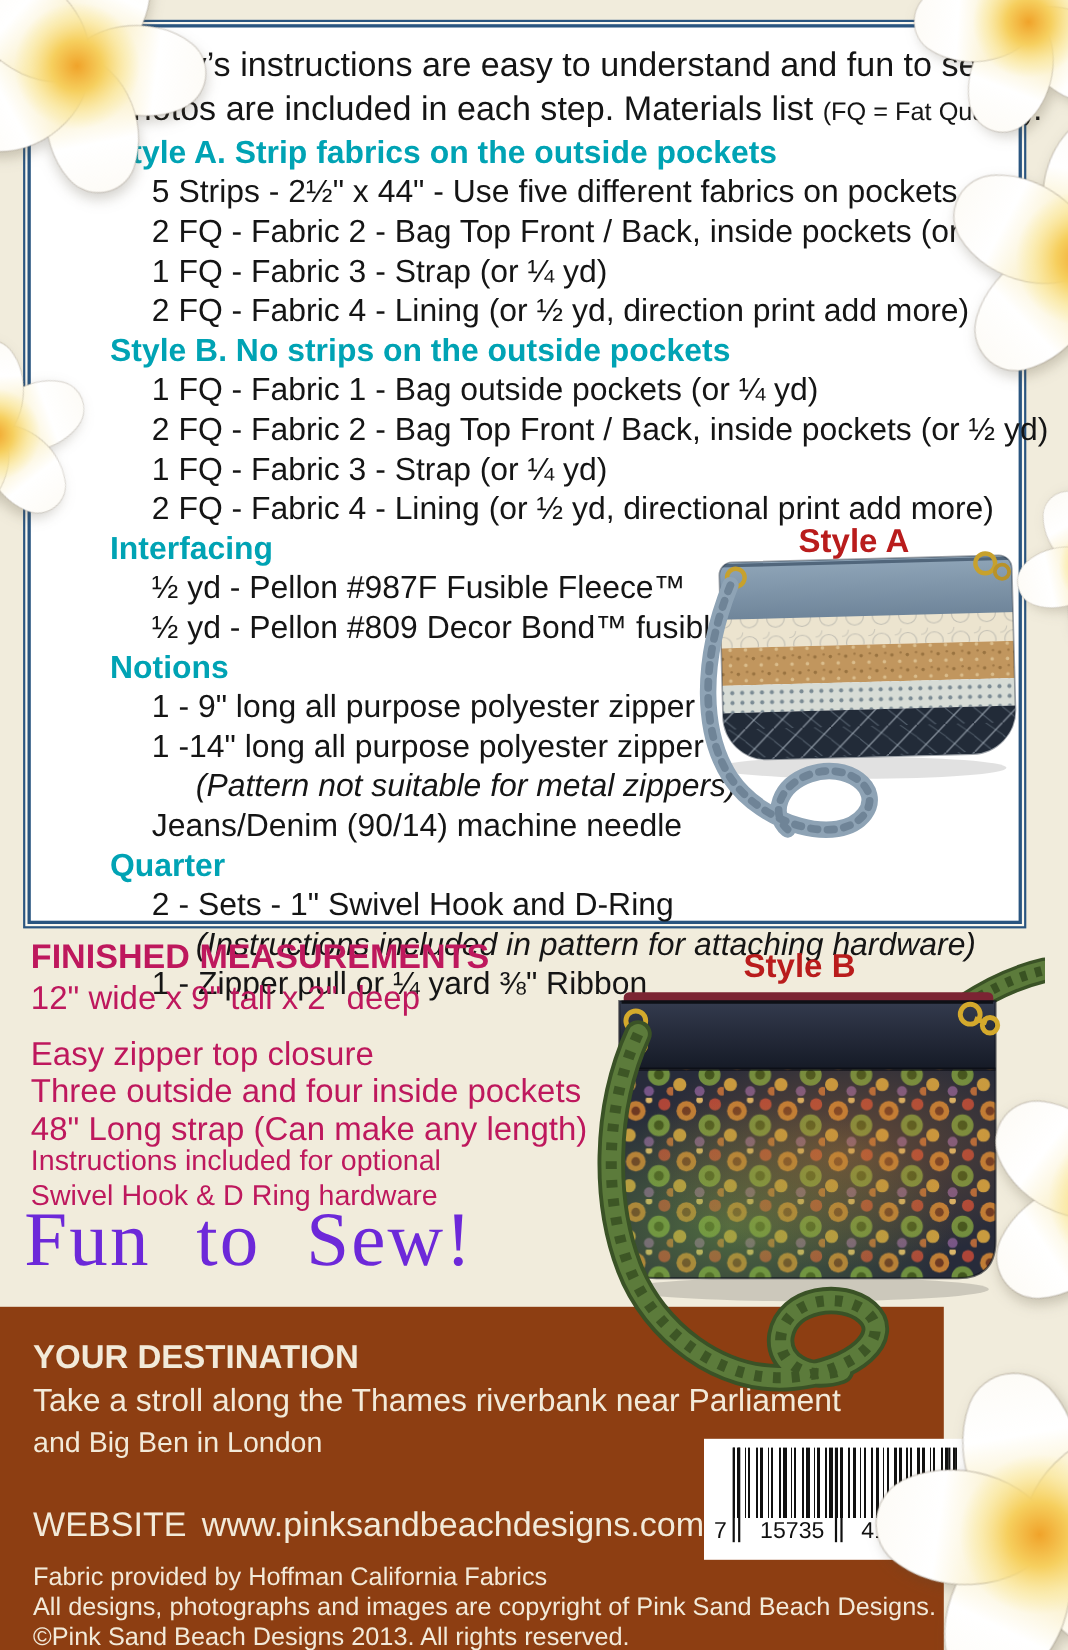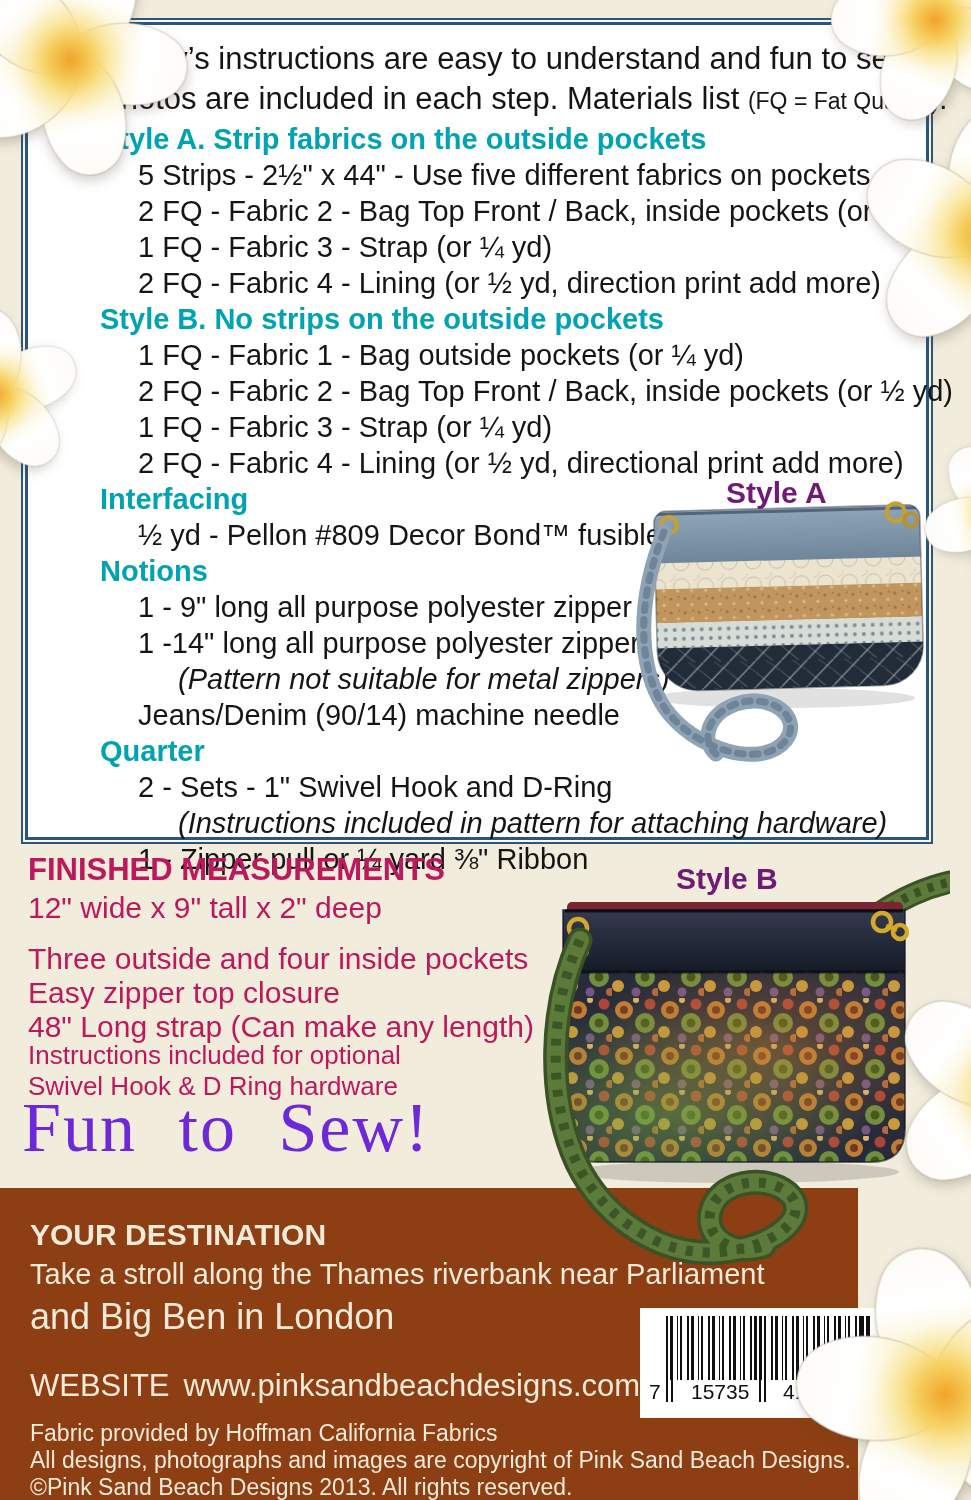--- a/index.html
+++ b/index.html
@@ -17,42 +17,42 @@
   .ln{font-size:29px;line-height:36px;white-space:nowrap;}
   .ln.intro{font-size:31px;line-height:40px;}
   .ln.heading{color:#00a3b4;font-weight:bold;}
   .ln.item{padding-left:38px;}
   .ln.item2{padding-left:78px;font-style:italic;}
   .small-note{font-size:23px;}
 
   
   .figA{position:absolute;left:598px;top:452px;width:340px;height:330px;z-index:3;}
   .figB{position:absolute;left:520px;top:860px;width:430px;height:440px;z-index:6;}
-  .fig-label{position:absolute;font-size:30px;font-weight:bold;color:#701a75;}
+  .fig-label{position:absolute;font-size:30px;font-weight:bold;color:#b91c1c;}
   .figA .fig-label{left:128px;top:24px;}
   .figB .fig-label{left:156px;top:2px;}
   .fig-svg{position:absolute;left:0;top:0;width:100%;height:100%;}
 
   
   .meas{position:absolute;left:28px;z-index:2;color:#be185d;}
   .meas-title{top:852px;font-size:31px;font-weight:bold;}
   .meas-size{top:891px;font-size:30px;}
   .features{top:942px;}
   .features div{font-size:30px;line-height:34px;}
   .opt-note{top:1040px;}
   .opt-note div{font-size:26px;line-height:31px;}
   .tagline{position:absolute;left:22px;top:1088px;font-family:Liberation Serif, serif;
     font-size:70px;color:#6d28d9;letter-spacing:2px;word-spacing:22px;z-index:2;}
 
   
   .footer{position:absolute;left:0;top:1188px;width:858px;height:312px;background:#8d3e12;z-index:4;}
   .f-text{position:absolute;color:#f2ead9;}
   .dest-title{left:30px;top:30px;font-size:30px;font-weight:bold;}
   .dest-l1{left:30px;top:70px;font-size:29px;}
-  .dest-l2{left:30px;top:108px;font-size:36px;}
+  .dest-l2{left:30px;top:108px;font-size:26px;}
   .website{left:30px;top:180px;font-size:31px;}
   .website .wl{font-weight:normal;margin-right:14px;}
   .fineprint{left:30px;top:232px;}
   .fineprint div{font-size:23px;line-height:27px;}
 
   
   .barcode{position:absolute;left:640px;top:120px;width:246px;height:110px;background:#fff;z-index:5;}
   .bars{position:absolute;left:26px;right:16px;top:8px;height:64px;
     background:repeating-linear-gradient(90deg,#101010 0 2px,transparent 2px 4px,#101010 4px 7px,transparent 7px 11px,#101010 11px 12px,transparent 12px 14px,#101010 14px 16px,transparent 16px 21px);}
   .guard{position:absolute;top:8px;width:2px;height:86px;background:#101010;}
@@ -163,20 +163,21 @@
           <div class="ln item">5 Strips - 2½" x 44" - Use five different fabrics on pockets</div>
           <div class="ln item">2 FQ - Fabric 2 - Bag Top Front / Back, inside pockets (or ½ yd)</div>
           <div class="ln item">1 FQ - Fabric 3 - Strap (or ¼ yd)</div>
           <div class="ln item">2 FQ - Fabric 4 - Lining (or ½ yd, direction print add more)</div>
           <div class="ln heading">Style B. No strips on the outside pockets</div>
           <div class="ln item">1 FQ - Fabric 1 - Bag outside pockets (or ¼ yd)</div>
           <div class="ln item">2 FQ - Fabric 2 - Bag Top Front / Back, inside pockets (or ½ yd)</div>
           <div class="ln item">1 FQ - Fabric 3 - Strap (or ¼ yd)</div>
           <div class="ln item">2 FQ - Fabric 4 - Lining (or ½ yd, directional print add more)</div>
           <div class="ln heading">Interfacing</div>
+          <div class="ln item">½ yd - Pellon #987F Fusible Fleece™</div>
           <div class="ln item">½ yd - Pellon #809 Decor Bond™ fusible</div>
           <div class="ln heading">Notions</div>
           <div class="ln item">1 - 9" long all purpose polyester zipper</div>
           <div class="ln item">1 -14" long all purpose polyester zipper</div>
           <div class="ln item2">(Pattern not suitable for metal zippers)</div>
           <div class="ln item">Jeans/Denim (90/14) machine needle</div>
           <div class="ln heading">Quarter</div>
           <div class="ln item">2 - Sets - 1" Swivel Hook and D-Ring</div>
           <div class="ln item2">(Instructions included in pattern for attaching hardware)</div>
           <div class="ln item">1 - Zipper pull or ¼ yard ⅜" Ribbon</div>
@@ -209,22 +210,22 @@
         <path d="M66,80 C38,150 40,215 66,255 C95,298 165,318 188,288 C205,265 172,240 138,252 C110,262 102,288 118,302" fill="none" stroke="#8ea3b5" stroke-width="15" stroke-linecap="round"></path>
         <path d="M66,80 C38,150 40,215 66,255 C95,298 165,318 188,288 C205,265 172,240 138,252 C110,262 102,288 118,302" fill="none" stroke="rgba(55,75,95,0.35)" stroke-width="7" stroke-dasharray="6 9" stroke-linecap="round"></path>
       </g>
     </svg>
   </div>
 
   <div class="meas meas-title">FINISHED MEASUREMENTS</div>
   <div class="meas meas-size">12" wide x 9" tall x 2" deep</div>
   <div class="meas features">
 
-  <div>Three outside and four inside pockets</div>
-      <div>Easy zipper top closure</div>
+  <div>Easy zipper top closure</div>
+      <div>Three outside and four inside pockets</div>
       <div>48" Long strap (Can make any length)</div>
     </div>
   <div class="meas opt-note">
 
   <div>Instructions included for optional</div>
       <div>Swivel Hook &amp; D Ring hardware</div>
     </div>
   <div class="tagline">Fun to Sew!</div>
 
   <div class="footer">

